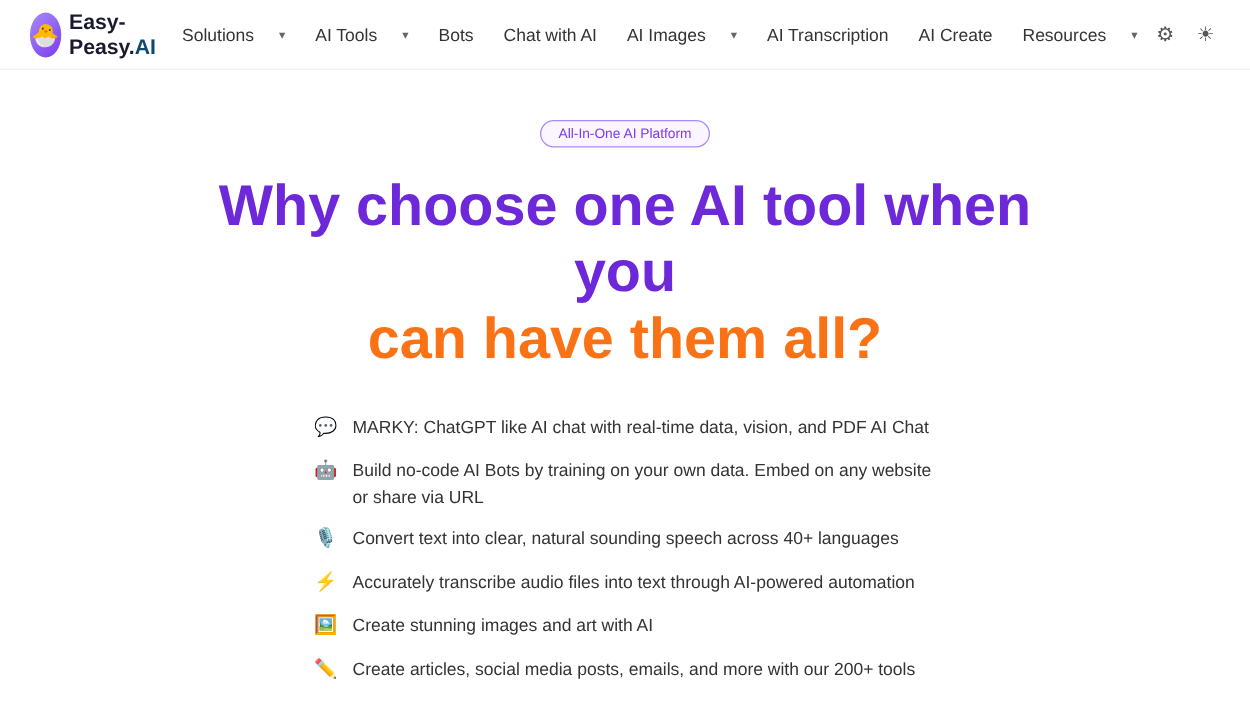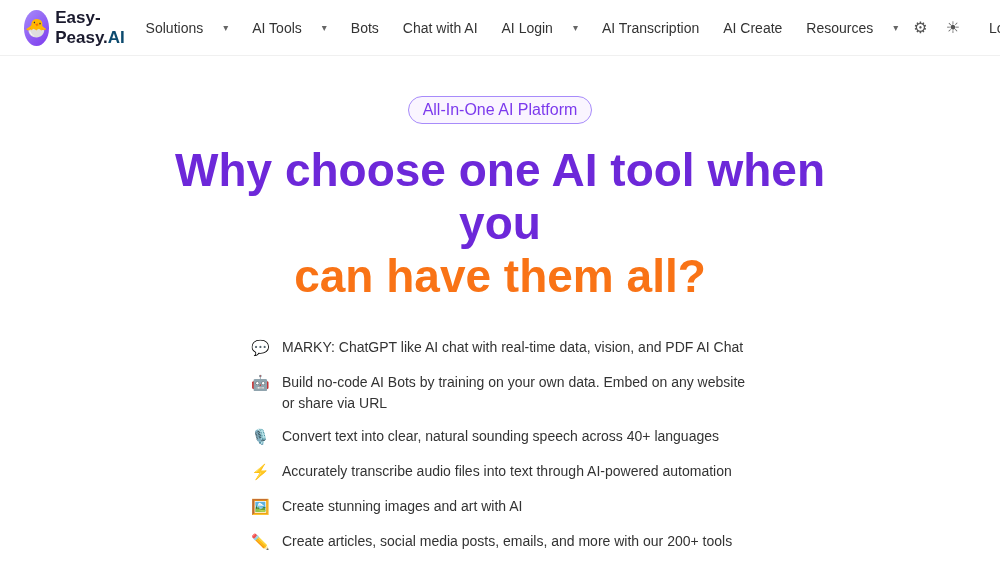--- a/index.html
+++ b/index.html
@@ -42,21 +42,21 @@
       border: none; background: #6d28d9; border-radius: 6px; font-weight: 600;
     }
 
     
     .hero {
       display: flex; flex-direction: column; align-items: center;
       padding: 40px 20px 30px; text-align: center;
     }
     .badge {
       display: inline-block; border: 1px solid #a78bfa; border-radius: 20px;
-      padding: 4px 14px; font-size: 16px; color: #7c3aed; margin-bottom: 20px;
+      padding: 4px 14px; font-size: 11px; color: #7c3aed; margin-bottom: 20px;
       background: #faf5ff;
     }
     .hero-title {
       font-size: 46px; font-weight: 800; line-height: 1.15;
       max-width: 680px; margin-bottom: 28px;
     }
     .hero-title .line1 { color: #6d28d9; display: block; }
     .hero-title .line2 { color: #f97316; display: block; }
 
     .features-list {
@@ -90,21 +90,21 @@
       <span>AI Tools</span>
       <span class="chevron">▾</span>
     </div>
     <div class="nav-link">
       <span>Bots</span>
     </div>
     <div class="nav-link">
       <span>Chat with AI</span>
     </div>
     <div class="nav-link">
-      <span>AI Login</span>
+      <span>AI Images</span>
       <span class="chevron">▾</span>
     </div>
     <div class="nav-link">
       <span>AI Transcription</span>
     </div>
     <div class="nav-link">
       <span>AI Create</span>
     </div>
     <div class="nav-link">
       <span>Resources</span>

